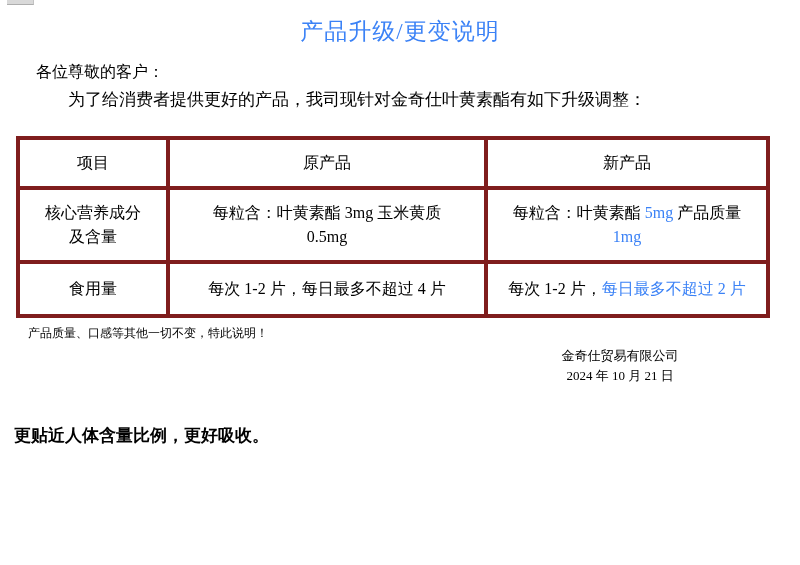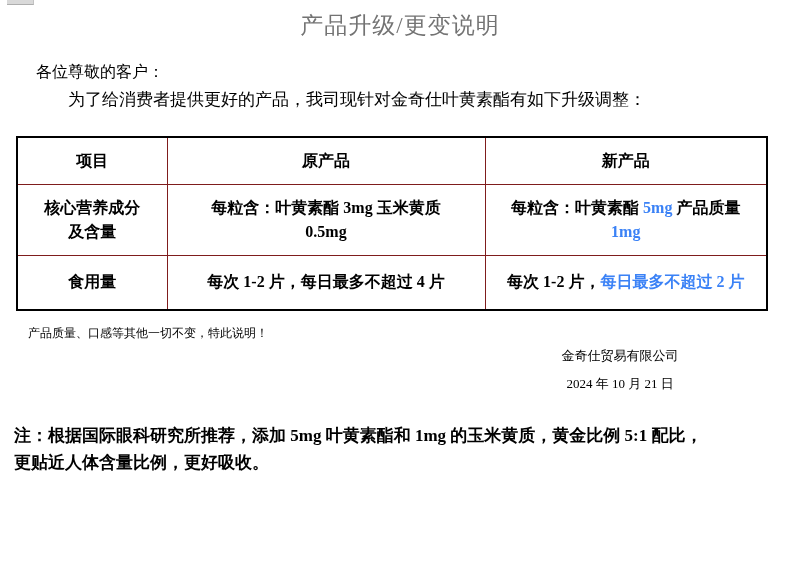--- a/index.html
+++ b/index.html
@@ -16,26 +16,26 @@
   .ui-remnant {
     position: absolute;
     left: 7px; top: 0;
     width: 27px; height: 5px;
     background: #d9d9d9;
     border-bottom: 1px solid #aeaeae;
     border-right: 1px solid #c3c3c3;
   }
   .doc-title {
     position: absolute;
-    left: 0; top: 10px;
+    left: 0; top: 16px;
     width: 100%;
     text-align: center;
     font-size: 23px;
     letter-spacing: 1px;
-    color: #737373;
+    color: #3b82f6;
   }
   .greeting {
     position: absolute;
     left: 36px; top: 62px;
     font-size: 16px;
   }
   .intro {
     position: absolute;
     left: 68px; top: 88px;
     font-size: 17px;
@@ -43,44 +43,44 @@
   table.change-table {
     position: absolute;
     left: 16px; top: 136px;
     width: 750px;
     border-collapse: collapse;
     table-layout: fixed;
     font-size: 16px;
   }
   table.change-table th,
   table.change-table td {
-    border: 1px solid #7f1d1d;
+    border: 4px solid #7f1d1d;
     text-align: center;
     vertical-align: middle;
-    font-weight: bold;
+    font-weight: normal;
     padding: 11px 6px;
     line-height: 24px;
   }
   table.change-table { border: 2px solid #000000; }
   tr.header-row th { height: 44px; }
   tr.body-row td { height: 54px; }
   .hl { color: #3b82f6; }
   .closing {
     position: absolute;
     left: 28px; top: 325px;
     font-size: 12px;
   }
   .signature-block {
     position: absolute;
     left: 455px; top: 347px;
     width: 330px;
     text-align: center;
     font-size: 13px;
   }
-  .signature-block .sig-date { margin-top: 10px; }
+  .signature-block .sig-date { margin-top: 2px; }
   .footnote {
     position: absolute;
     left: 14px; top: 422px;
     width: 775px;
     font-size: 17px;
     font-weight: bold;
     line-height: 27px;
   }
 </style>
 </head>
@@ -131,17 +131,16 @@
   </table>
 
   <div class="closing">产品质量、口感等其他一切不变，特此说明！</div>
 
   <div class="signature-block">
     <div class="sig-company">金奇仕贸易有限公司</div>
     <div class="sig-date">2024 年 10 月 21 日</div>
   </div>
 
   <div class="footnote">
-    <div>注：根据国际眼科研究所推荐，添加 5mg 叶黄素酯和 1mg 的玉米黄质，黄金比例 5:1 配比，</div>
     <div>更贴近人体含量比例，更好吸收。</div>
   </div>
 
 </div>
 
 </body></html>

